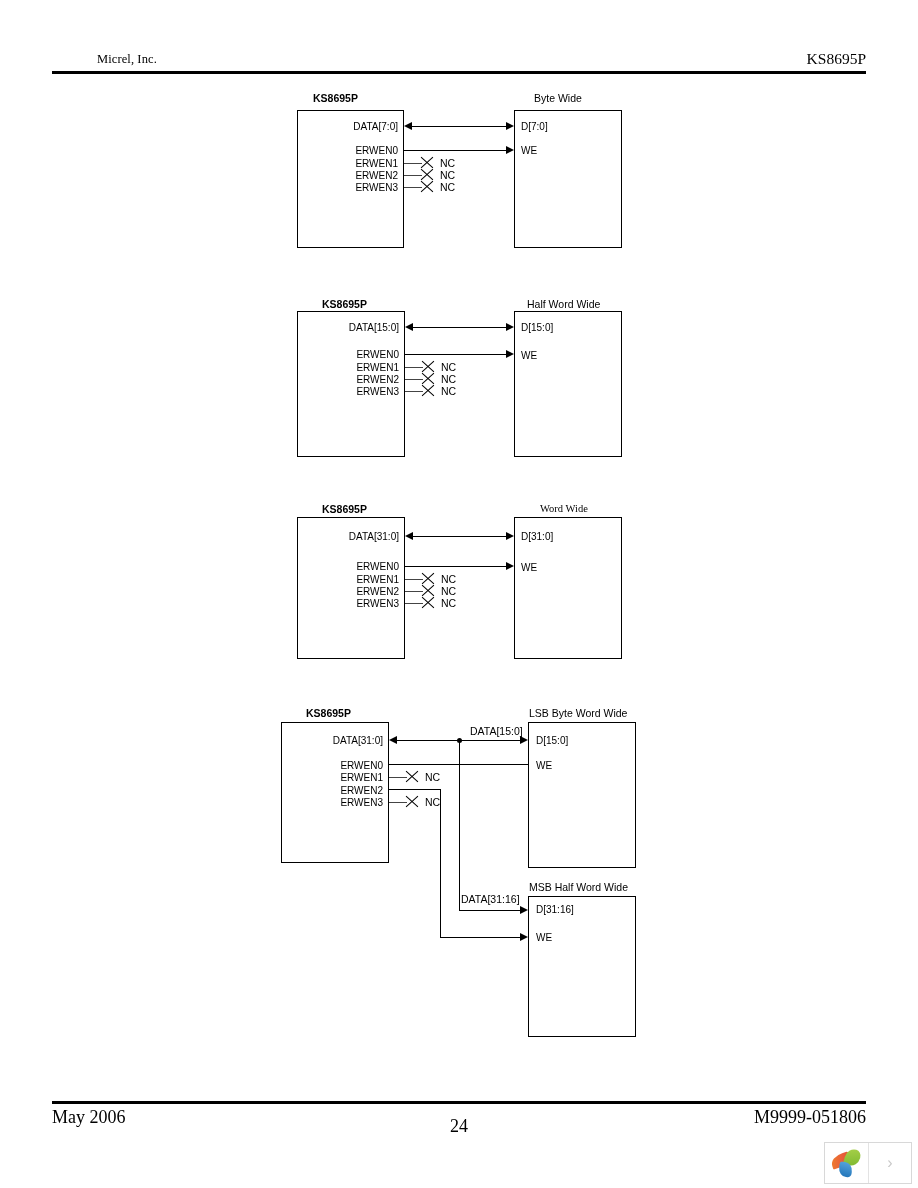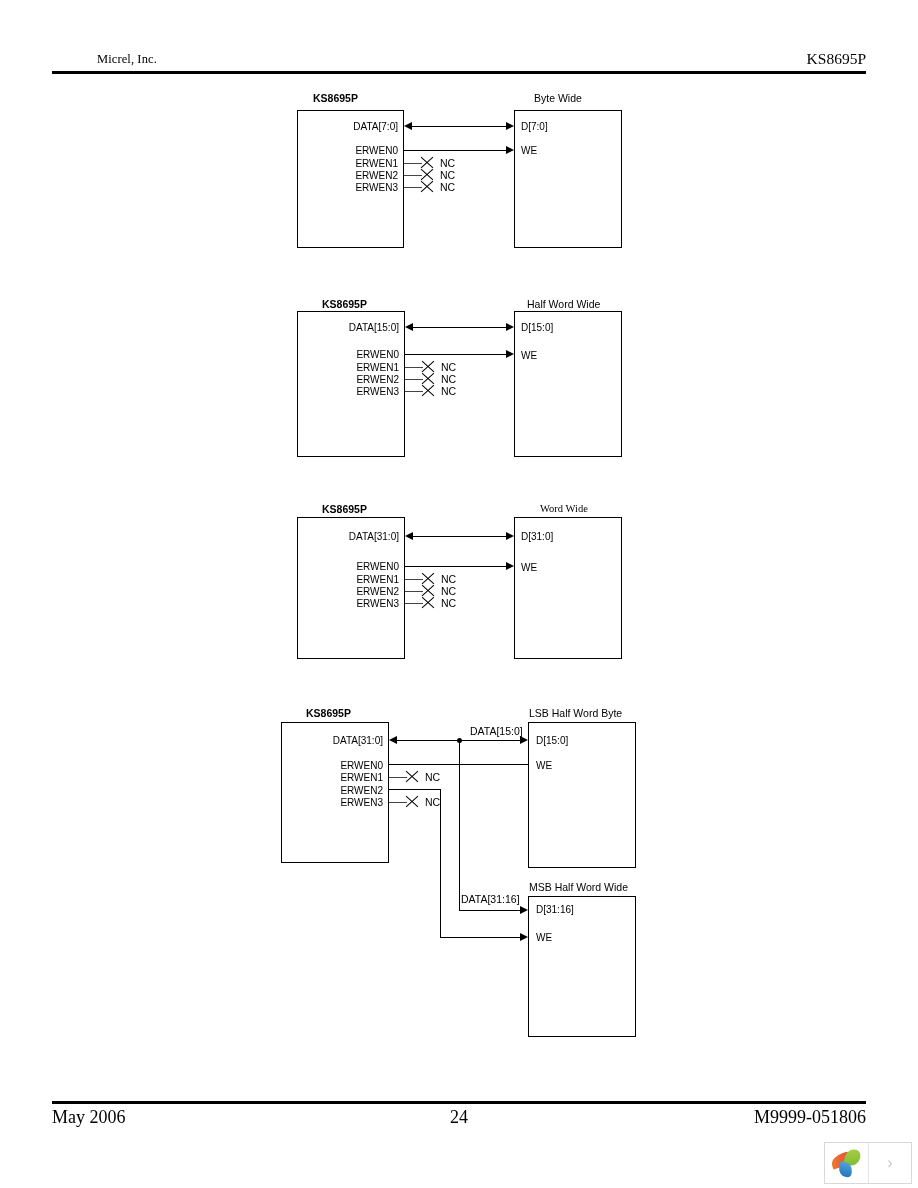--- a/index.html
+++ b/index.html
@@ -69,21 +69,21 @@
   .page-footer {
     position: absolute;
     left: 52px;
     top: 1107px;
     width: 814px;
     height: 18px;
     font-family: "Liberation Serif", serif;
     font-size: 18px;
   }
   .ftr-left  { position: absolute; left: 0;  top: 0; white-space: nowrap; }
-  .ftr-mid   { position: absolute; left: 0;  top: 0; width: 814px; text-align: center; }
+  .ftr-mid   { position: absolute; left: 0;  top: 9px; width: 814px; text-align: center; }
   .ftr-right { position: absolute; right: 0; top: 0; white-space: nowrap; }
 
   
   .fig-caption {
     position: absolute;
     left: 52px;
     top: 1076px;
     width: 814px;
     text-align: center;
     font-family: "Liberation Serif", serif;
@@ -354,21 +354,21 @@
     <div class="nc-text" style="left:441px; top:586px;">NC</div>
 
     <div class="wire-h thin" style="left:405px; top:603px; width:18px;"></div>
     <div class="nc-cross" style="left:421px; top:596px;"></div>
     <div class="nc-text" style="left:441px; top:598px;">NC</div>
   </div>
 
   <div class="diag" style="left:0px; top:0px; width:918px; height:0;">
 
     <div class="box-title bold" style="left:306px; top:707px;">KS8695P</div>
-    <div class="box-title" style="left:529px; top:707px;">LSB Half Word Byte</div>
+    <div class="box-title" style="left:529px; top:707px;">LSB Byte Word Wide</div>
     <div class="box-title" style="left:529px; top:881px;">MSB Half Word Wide</div>
 
     <div class="chip-box" style="left:281px; top:722px; width:108px; height:141px;"></div>
     <div class="chip-box" style="left:528px; top:722px; width:108px; height:146px;"></div>
     <div class="chip-box" style="left:528px; top:896px; width:108px; height:141px;"></div>
 
     <div class="pin-label r" style="left:288px; top:735px; width:95px;">DATA[31:0]</div>
     <div class="pin-label r" style="left:288px; top:760px; width:95px;">ERWEN0</div>
     <div class="pin-label r" style="left:288px; top:772px; width:95px;">ERWEN1</div>
     <div class="pin-label r" style="left:288px; top:785px; width:95px;">ERWEN2</div>

